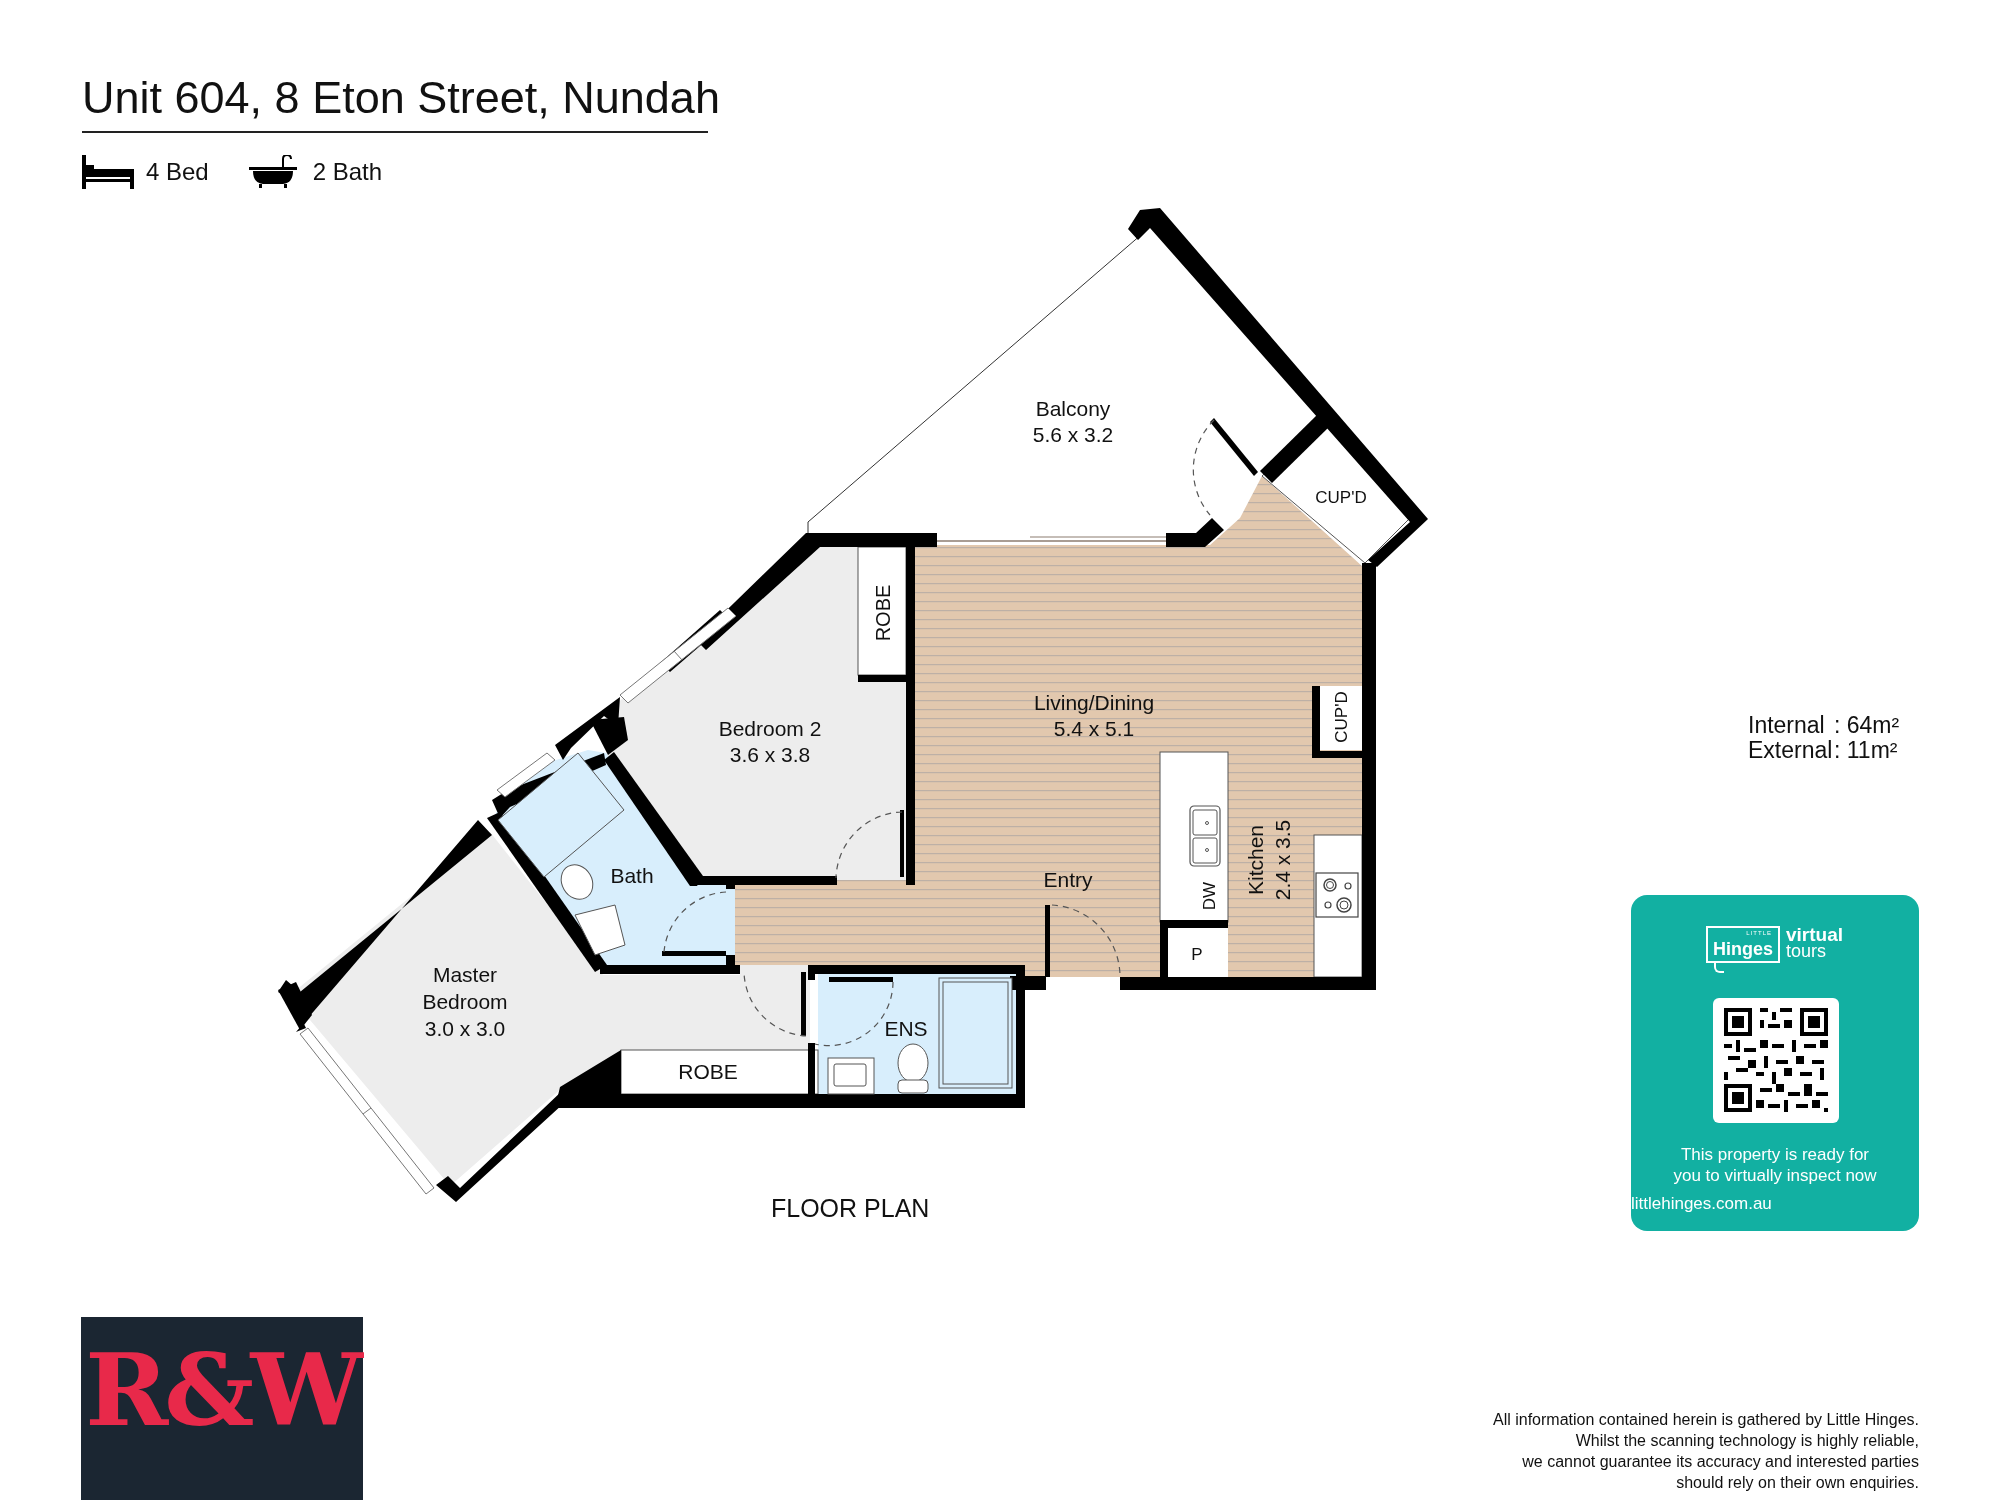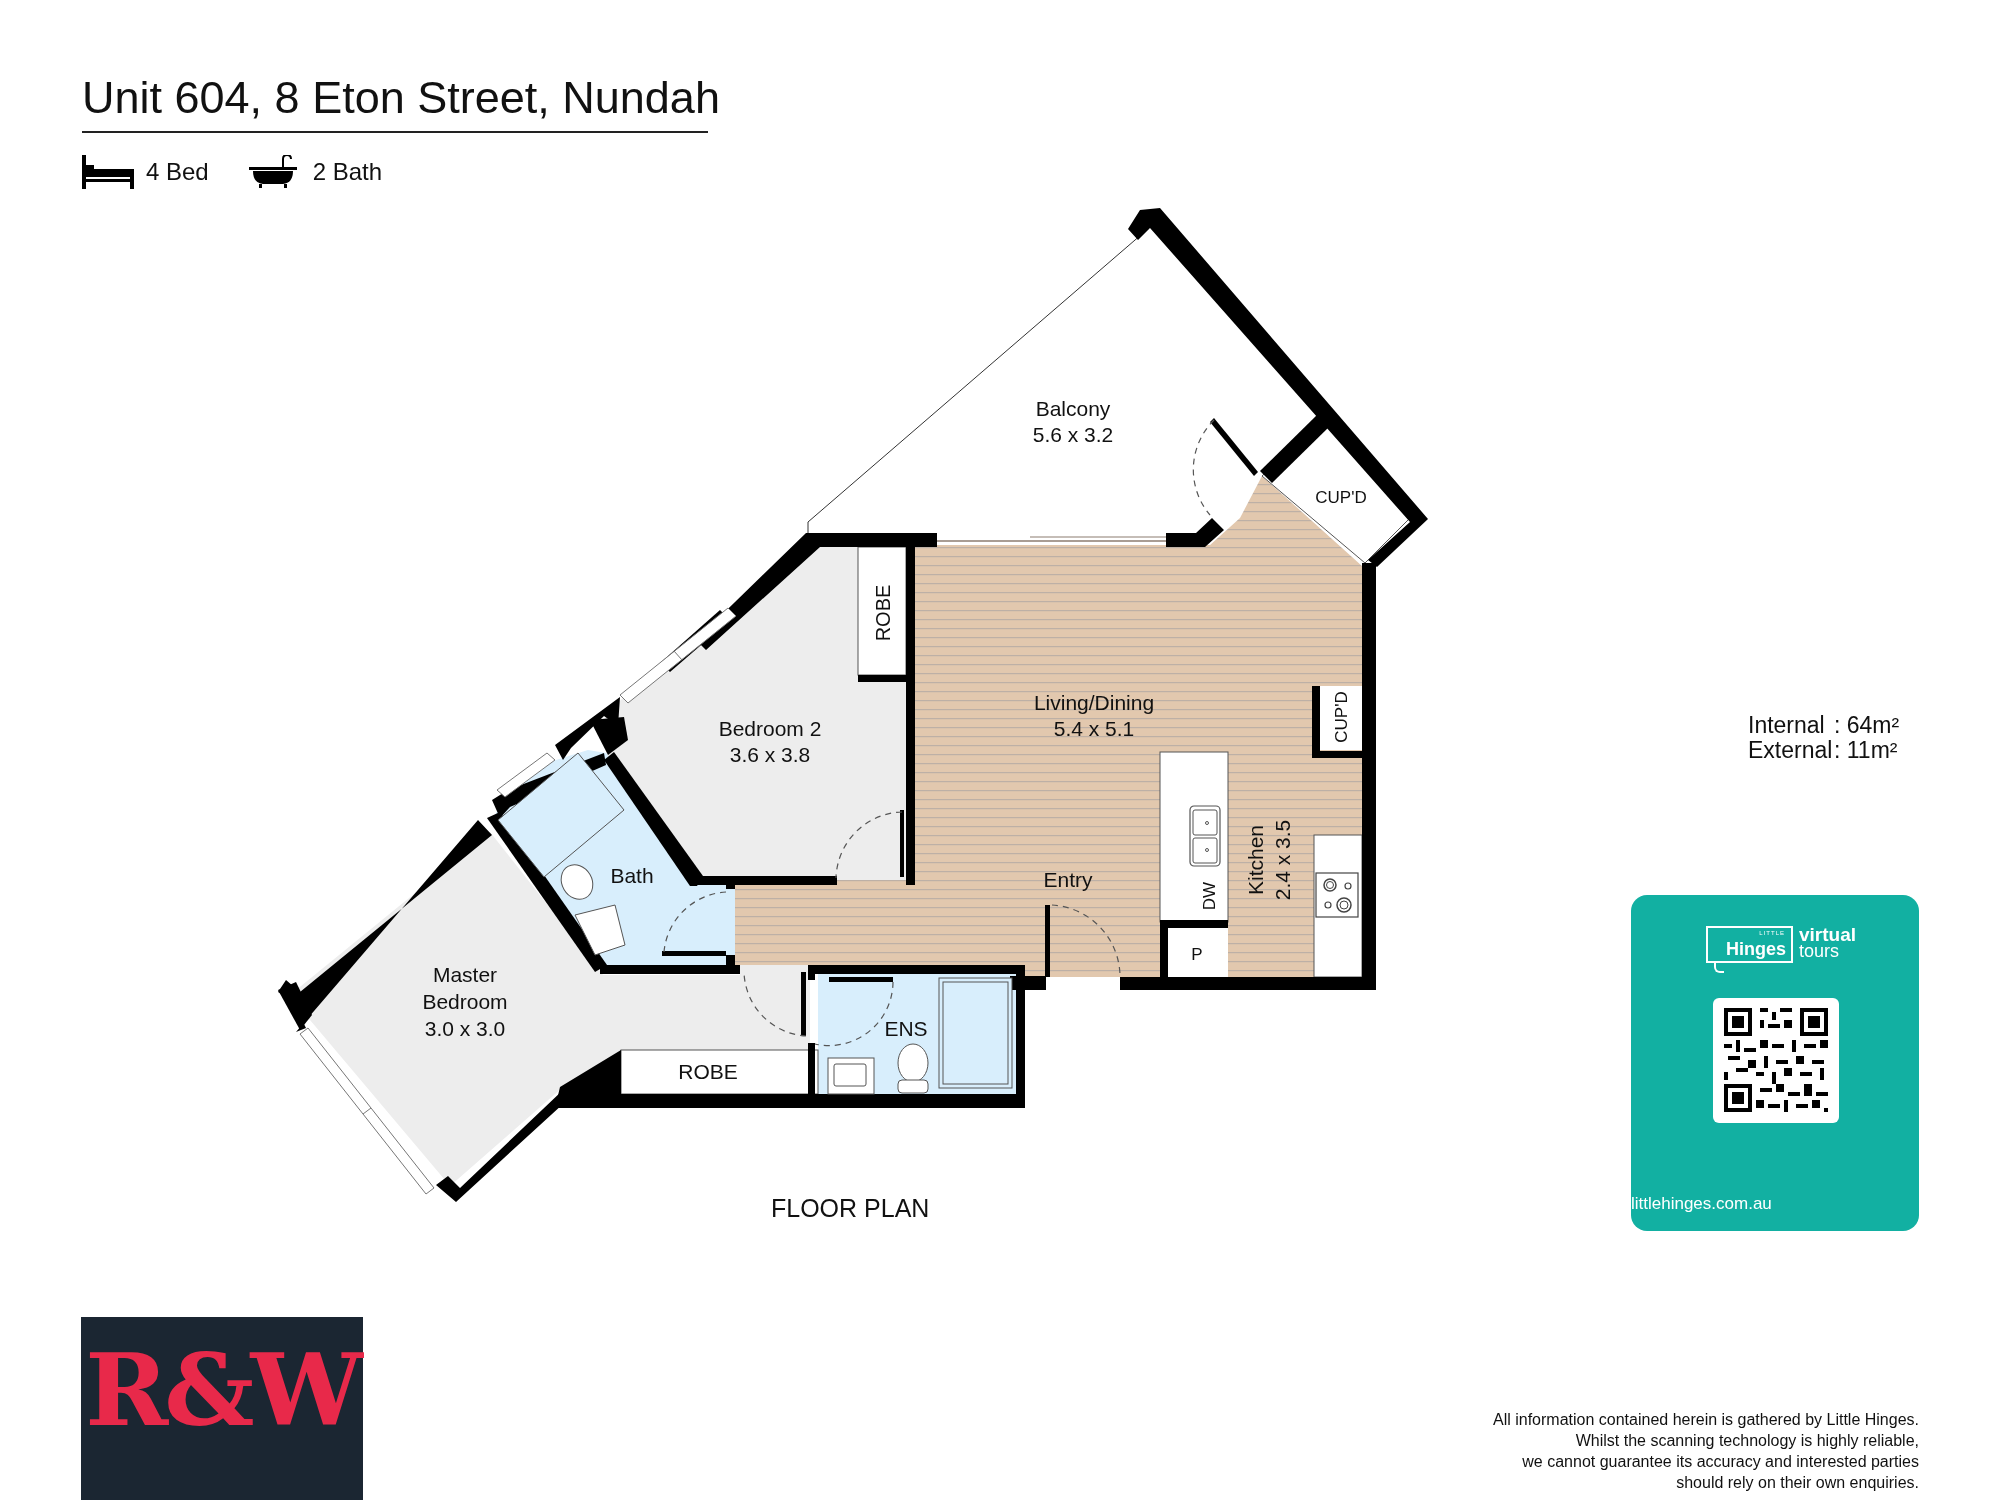--- a/index.html
+++ b/index.html
@@ -11,21 +11,21 @@
   .feature .ico { width:52px; height:34px; display:inline-block; margin-right:12px; }
   .feature .lbl { font-size:24px; color:#111; }
   .plan { position:absolute; left:0; top:0; }
   .room-label { font-family:"Liberation Sans", sans-serif; fill:#111; }
   .area { position:absolute; left:1748px; top:686px; font-size:23px; line-height:25px; color:#111;margin-top:27px; }
   .area .row { display:flex; }
   .area .k { width:86px; }
   .floor-plan-label { position:absolute; left:771px; top:1194px; font-size:25px; color:#111; }
   .card { position:absolute; left:1631px; top:895px; width:288px; height:336px; background:#12b0a2; border-radius:16px; color:#fff; }
   .card .brand { position:absolute; left:75px; top:31px; display:flex; align-items:flex-start; }
-  .card .brand-box { border:2px solid #fff; padding:2px 5px 1px 18px; position:relative; height:30px; }
+  .card .brand-box { border:2px solid #fff; padding:2px 5px 1px 5px; position:relative; height:30px; }
   .card .brand-little { position:absolute; top:2px; right:6px; font-size:6px; letter-spacing:1px; }
   .card .brand-hinges { font-size:18px; font-weight:bold; line-height:30px; margin-top:4px; }
   .card .brand-tail { position:absolute; left:6px; top:33px; width:8px; height:10px; border-left:2px solid #fff; border-bottom:2px solid #fff; border-bottom-left-radius:6px; }
   .card .brand-vt { margin-left:6px; line-height:17px; }
   .card .brand-v { font-size:19px; font-weight:bold; }
   .card .brand-t { font-size:18px; }
   .card .qr { position:absolute; left:82px; top:103px; width:126px; height:125px; background:#fff; border-radius:6px; }
   .card .qr svg { position:absolute; left:11px; top:10px; }
   .card .msg { position:absolute; left:0; top:249px; width:288px; text-align:center; font-size:17px; line-height:21px; }
   .card .url { position:absolute; left:0; top:299px; width:288px; text-align:left; font-size:17px; }
@@ -320,20 +320,24 @@
           <rect x="23" y="21" width="3" height="1"></rect>
           <rect x="8" y="23" width="2" height="2"></rect>
           <rect x="11" y="24" width="3" height="1"></rect>
           <rect x="15" y="23" width="1" height="3"></rect>
           <rect x="18" y="24" width="3" height="1"></rect>
           <rect x="22" y="23" width="2" height="2"></rect>
           <rect x="25" y="25" width="1" height="1"></rect>
       </g>
     </svg>
   </div>
+  <div class="msg">
+    <div>This property is ready for</div>
+    <div>you to virtually inspect now</div>
+  </div>
   <div class="url">littlehinges.com.au</div>
 </div>
 
 <div class="logo">
   <div class="logo-text">R&amp;W</div>
 </div>
 
 <div class="disclaimer">
   <div>All information contained herein is gathered by Little Hinges.</div>
   <div>Whilst the scanning technology is highly reliable,</div>

